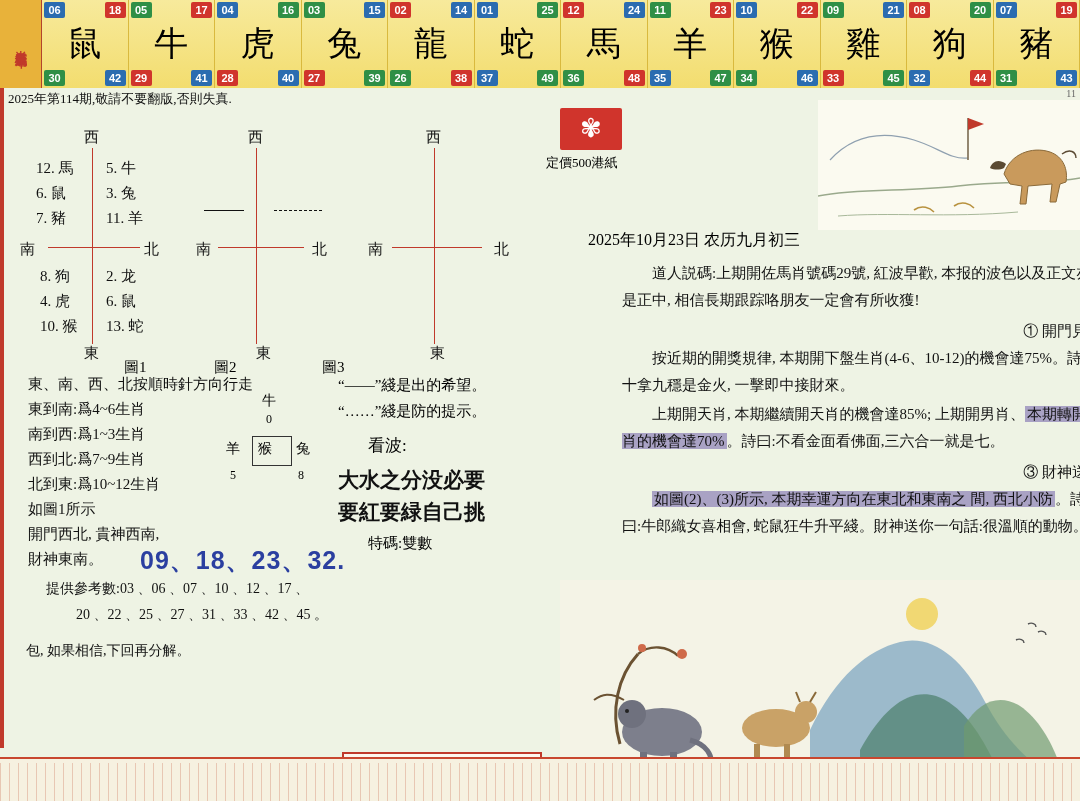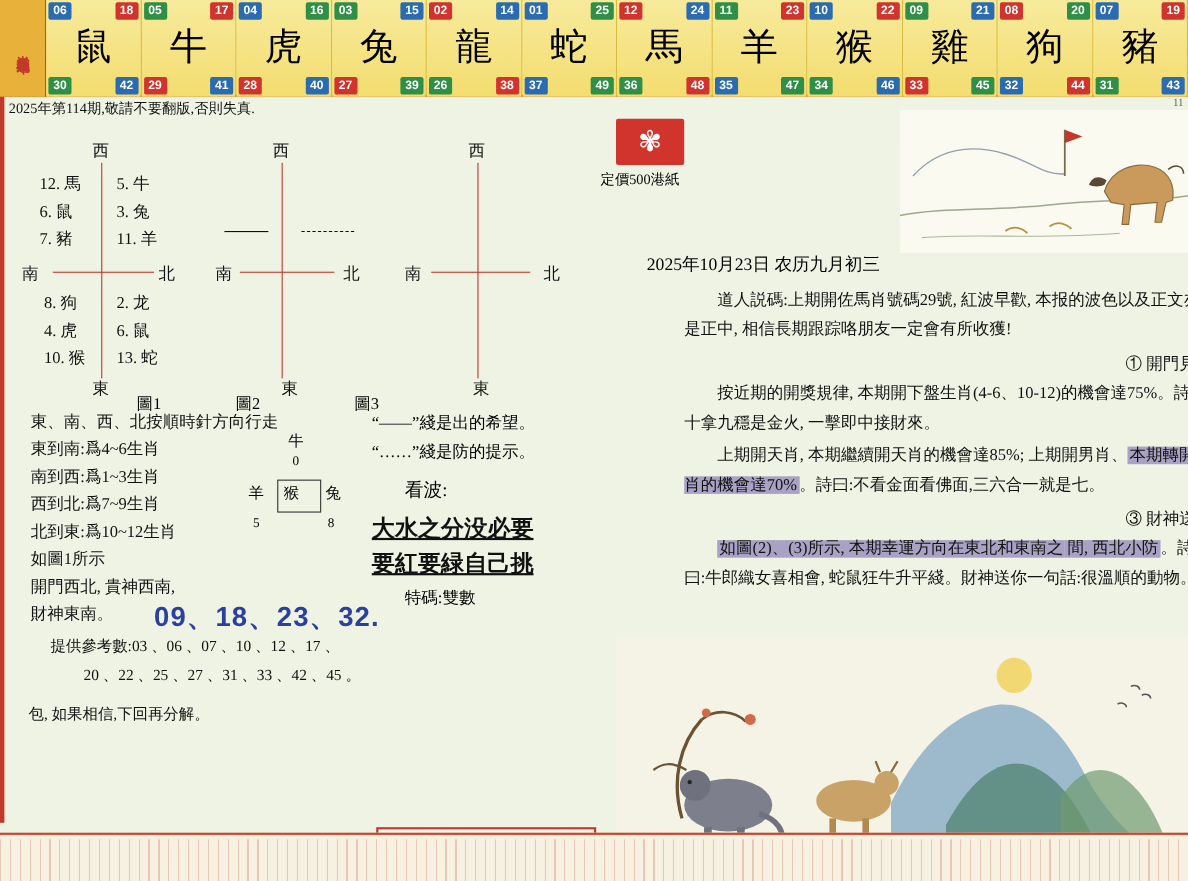--- a/index.html
+++ b/index.html
@@ -78,21 +78,21 @@
   .fig-caption { position:absolute; font-size:15px; }
 
   
   .rules { position:absolute; left:28px; top:268px; width:300px; font-size:15px; line-height:25px; color:#111; }
   .rules div { white-space:nowrap; }
 
   .hints { position:absolute; left:338px; top:268px; width:220px; font-size:15px; line-height:26px; }
 
   .kanbo { position:absolute; left:368px; top:330px; font-size:17px; }
   .slogan { position:absolute; left:338px; top:360px; width:220px;
-            font-size:21px; font-weight:bold; color:#111; line-height:32px;text-decoration:underline; }
+            font-size:21px; font-weight:bold; color:#111; line-height:32px; }
   .tema { position:absolute; left:368px; top:430px; font-size:15px; }
 
   
   .mini-box { position:absolute; left:222px; top:288px; width:110px; height:100px; font-size:14px; }
   .mini-box .label { position:absolute; }
   .mini-box .sq { position:absolute; left:30px; top:44px; width:40px; height:30px; border:1px solid #333; }
 
   .bignums { position:absolute; left:140px; top:440px; font-size:25px; font-weight:bold;
              color:#2b3fa0; font-family:"Liberation Sans", sans-serif; letter-spacing:1px; }
   .refnums { position:absolute; left:46px; top:472px; width:320px; font-size:14px; line-height:26px; color:#111; }

